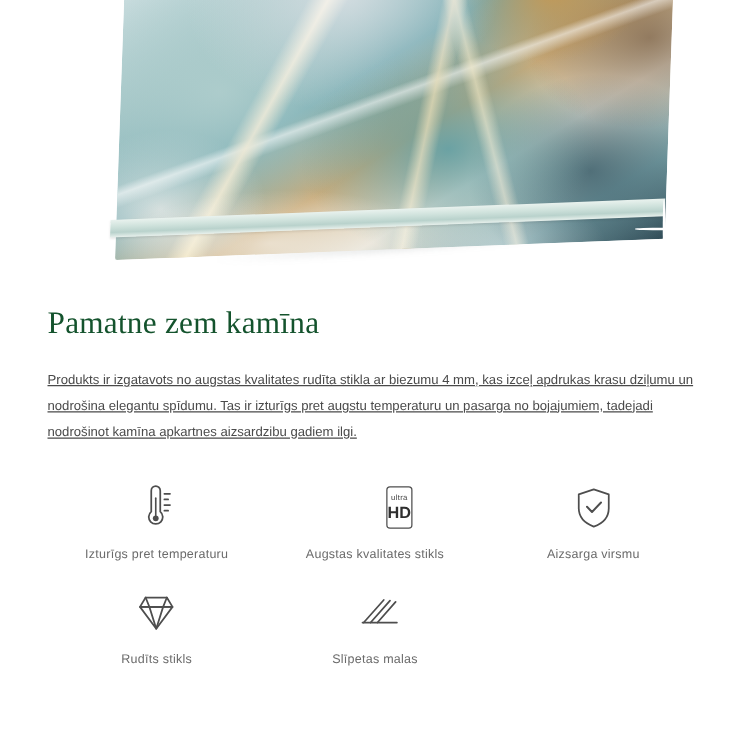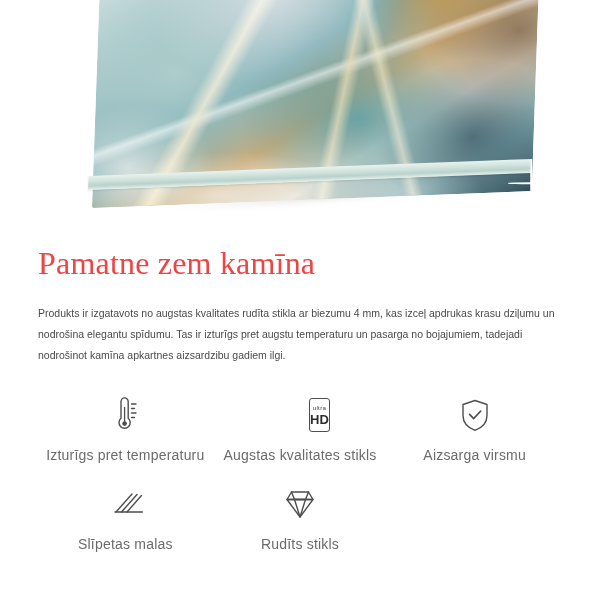--- a/index.html
+++ b/index.html
@@ -108,34 +108,35 @@
   .sparkle:after { width: 1.6px; height: 46px; }
   .sparkle-a { left: 508px; top: 160px; }
   .sparkle-b { left: 527px; top: 178px; transform: scale(0.6); }
 
   
   .content { padding: 0 38px; }
 
   .headline {
     margin: 20px 0 0 0;
     font-family: "Liberation Serif", serif;
-    font-size: 32px;
+    font-size: 25px;
     line-height: 1.34;
     font-weight: 400;
-    color: #ef4444;
+    color: #14532d;
     letter-spacing: 0.2px;
   }
   .headline .line2 { display: block; }
 
   .paragraph {
     margin: 18px 0 0 0;
     font-size: 10.5px;
     line-height: 2.02;
     color: #4a4a4a;
     max-width: 530px;
+    text-decoration: underline;
   }
 
   
   .features {
     margin: 26px 0 0 0;
     display: grid;
     grid-template-columns: repeat(3, 1fr);
     grid-row-gap: 18px;
     justify-items: center;
   }
@@ -147,21 +148,21 @@
   }
   .feature-icon {
     width: 52px;
     height: 46px;
     display: flex;
     align-items: center;
     justify-content: center;
   }
   .feature-label {
     margin-top: 9px;
-    font-size: 14px;
+    font-size: 10px;
     color: #6b6b6b;
     text-align: left;
     letter-spacing: 0.2px;
   }
 
   .hd-box {
     width: 34px;
     height: 34px;
     border: 1.4px solid #4e4e4e;
     border-radius: 3px;
@@ -227,38 +228,38 @@
           <svg width="36" height="40" viewBox="0 0 36 40" fill="none" stroke="#4e4e4e" stroke-width="1.4" stroke-linejoin="round" stroke-linecap="round">
             <path d="M18 5.5 30 9.5v11c0 7.2-5.1 12.3-12 14.8-6.9-2.5-12-7.6-12-14.8V9.5z"></path>
             <path d="m12.6 19.4 4 4.2 7.2-7.6" stroke-width="1.6"></path>
           </svg>
         </div>
         <div class="feature-label">Aizsarga virsmu</div>
       </div>
 
       <div class="feature">
         <div class="feature-icon">
+          <svg width="40" height="38" viewBox="0 0 40 38" fill="none" stroke="#4e4e4e" stroke-width="1.4" stroke-linejoin="round" stroke-linecap="round">
+            <path d="M7 14.5h26L20 32z"></path>
+            <path d="M11.5 7h17l4.5 7.5H7z"></path>
+            <path d="M14.5 14.5 20 32l5.5-17.5"></path>
+            <path d="M11.5 7l3 7.5M28.5 7l-3 7.5M14.5 14.5h11"></path>
+          </svg>
+        </div>
+        <div class="feature-label">Rudīts stikls</div>
+      </div>
+
+      <div class="feature">
+        <div class="feature-icon">
           <svg width="38" height="36" viewBox="0 0 38 36" fill="none" stroke="#4e4e4e" stroke-width="1.4" stroke-linecap="round">
             <path d="M10 26 26 8"></path>
             <path d="M15.5 26 31 8.5"></path>
             <path d="M21 26 35.5 9.5"></path>
             <path d="M9 26h27.5"></path>
           </svg>
         </div>
         <div class="feature-label">Slīpetas malas</div>
       </div>
 
-      <div class="feature">
-        <div class="feature-icon">
-          <svg width="40" height="38" viewBox="0 0 40 38" fill="none" stroke="#4e4e4e" stroke-width="1.4" stroke-linejoin="round" stroke-linecap="round">
-            <path d="M7 14.5h26L20 32z"></path>
-            <path d="M11.5 7h17l4.5 7.5H7z"></path>
-            <path d="M14.5 14.5 20 32l5.5-17.5"></path>
-            <path d="M11.5 7l3 7.5M28.5 7l-3 7.5M14.5 14.5h11"></path>
-          </svg>
-        </div>
-        <div class="feature-label">Rudīts stikls</div>
-      </div>
-
 
     </div>
   </div>
 </div>
 
 </body></html>

